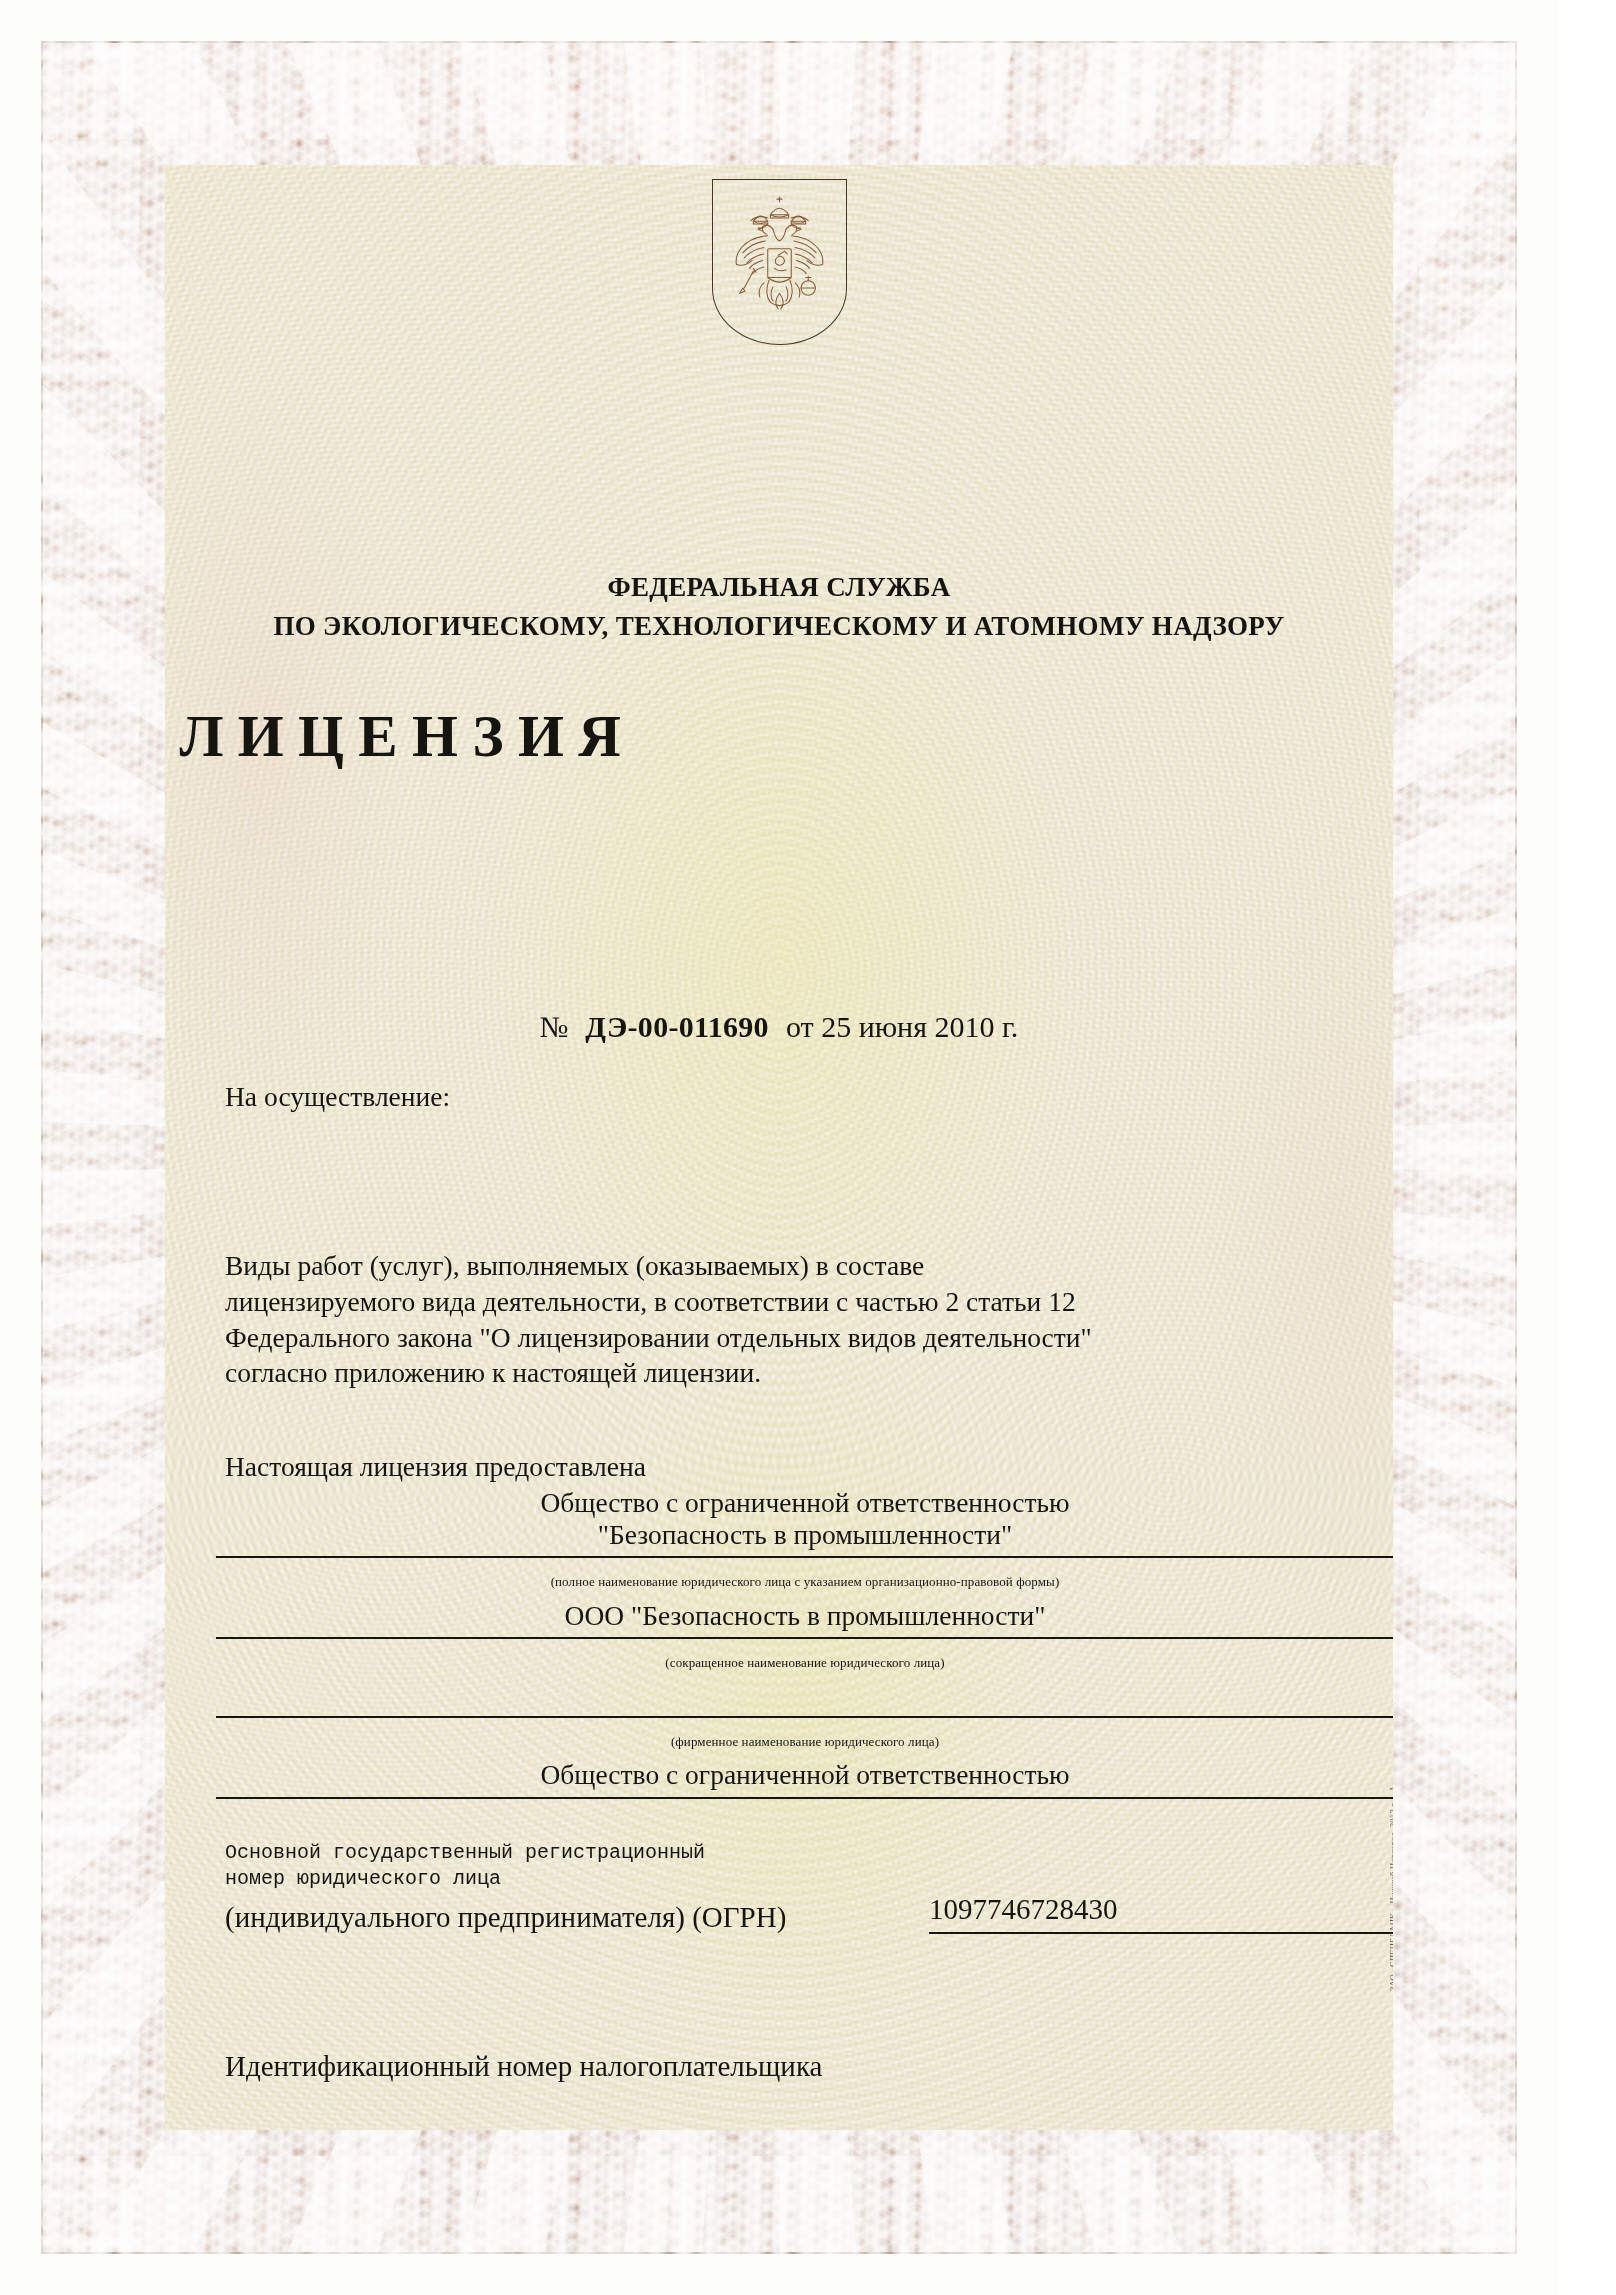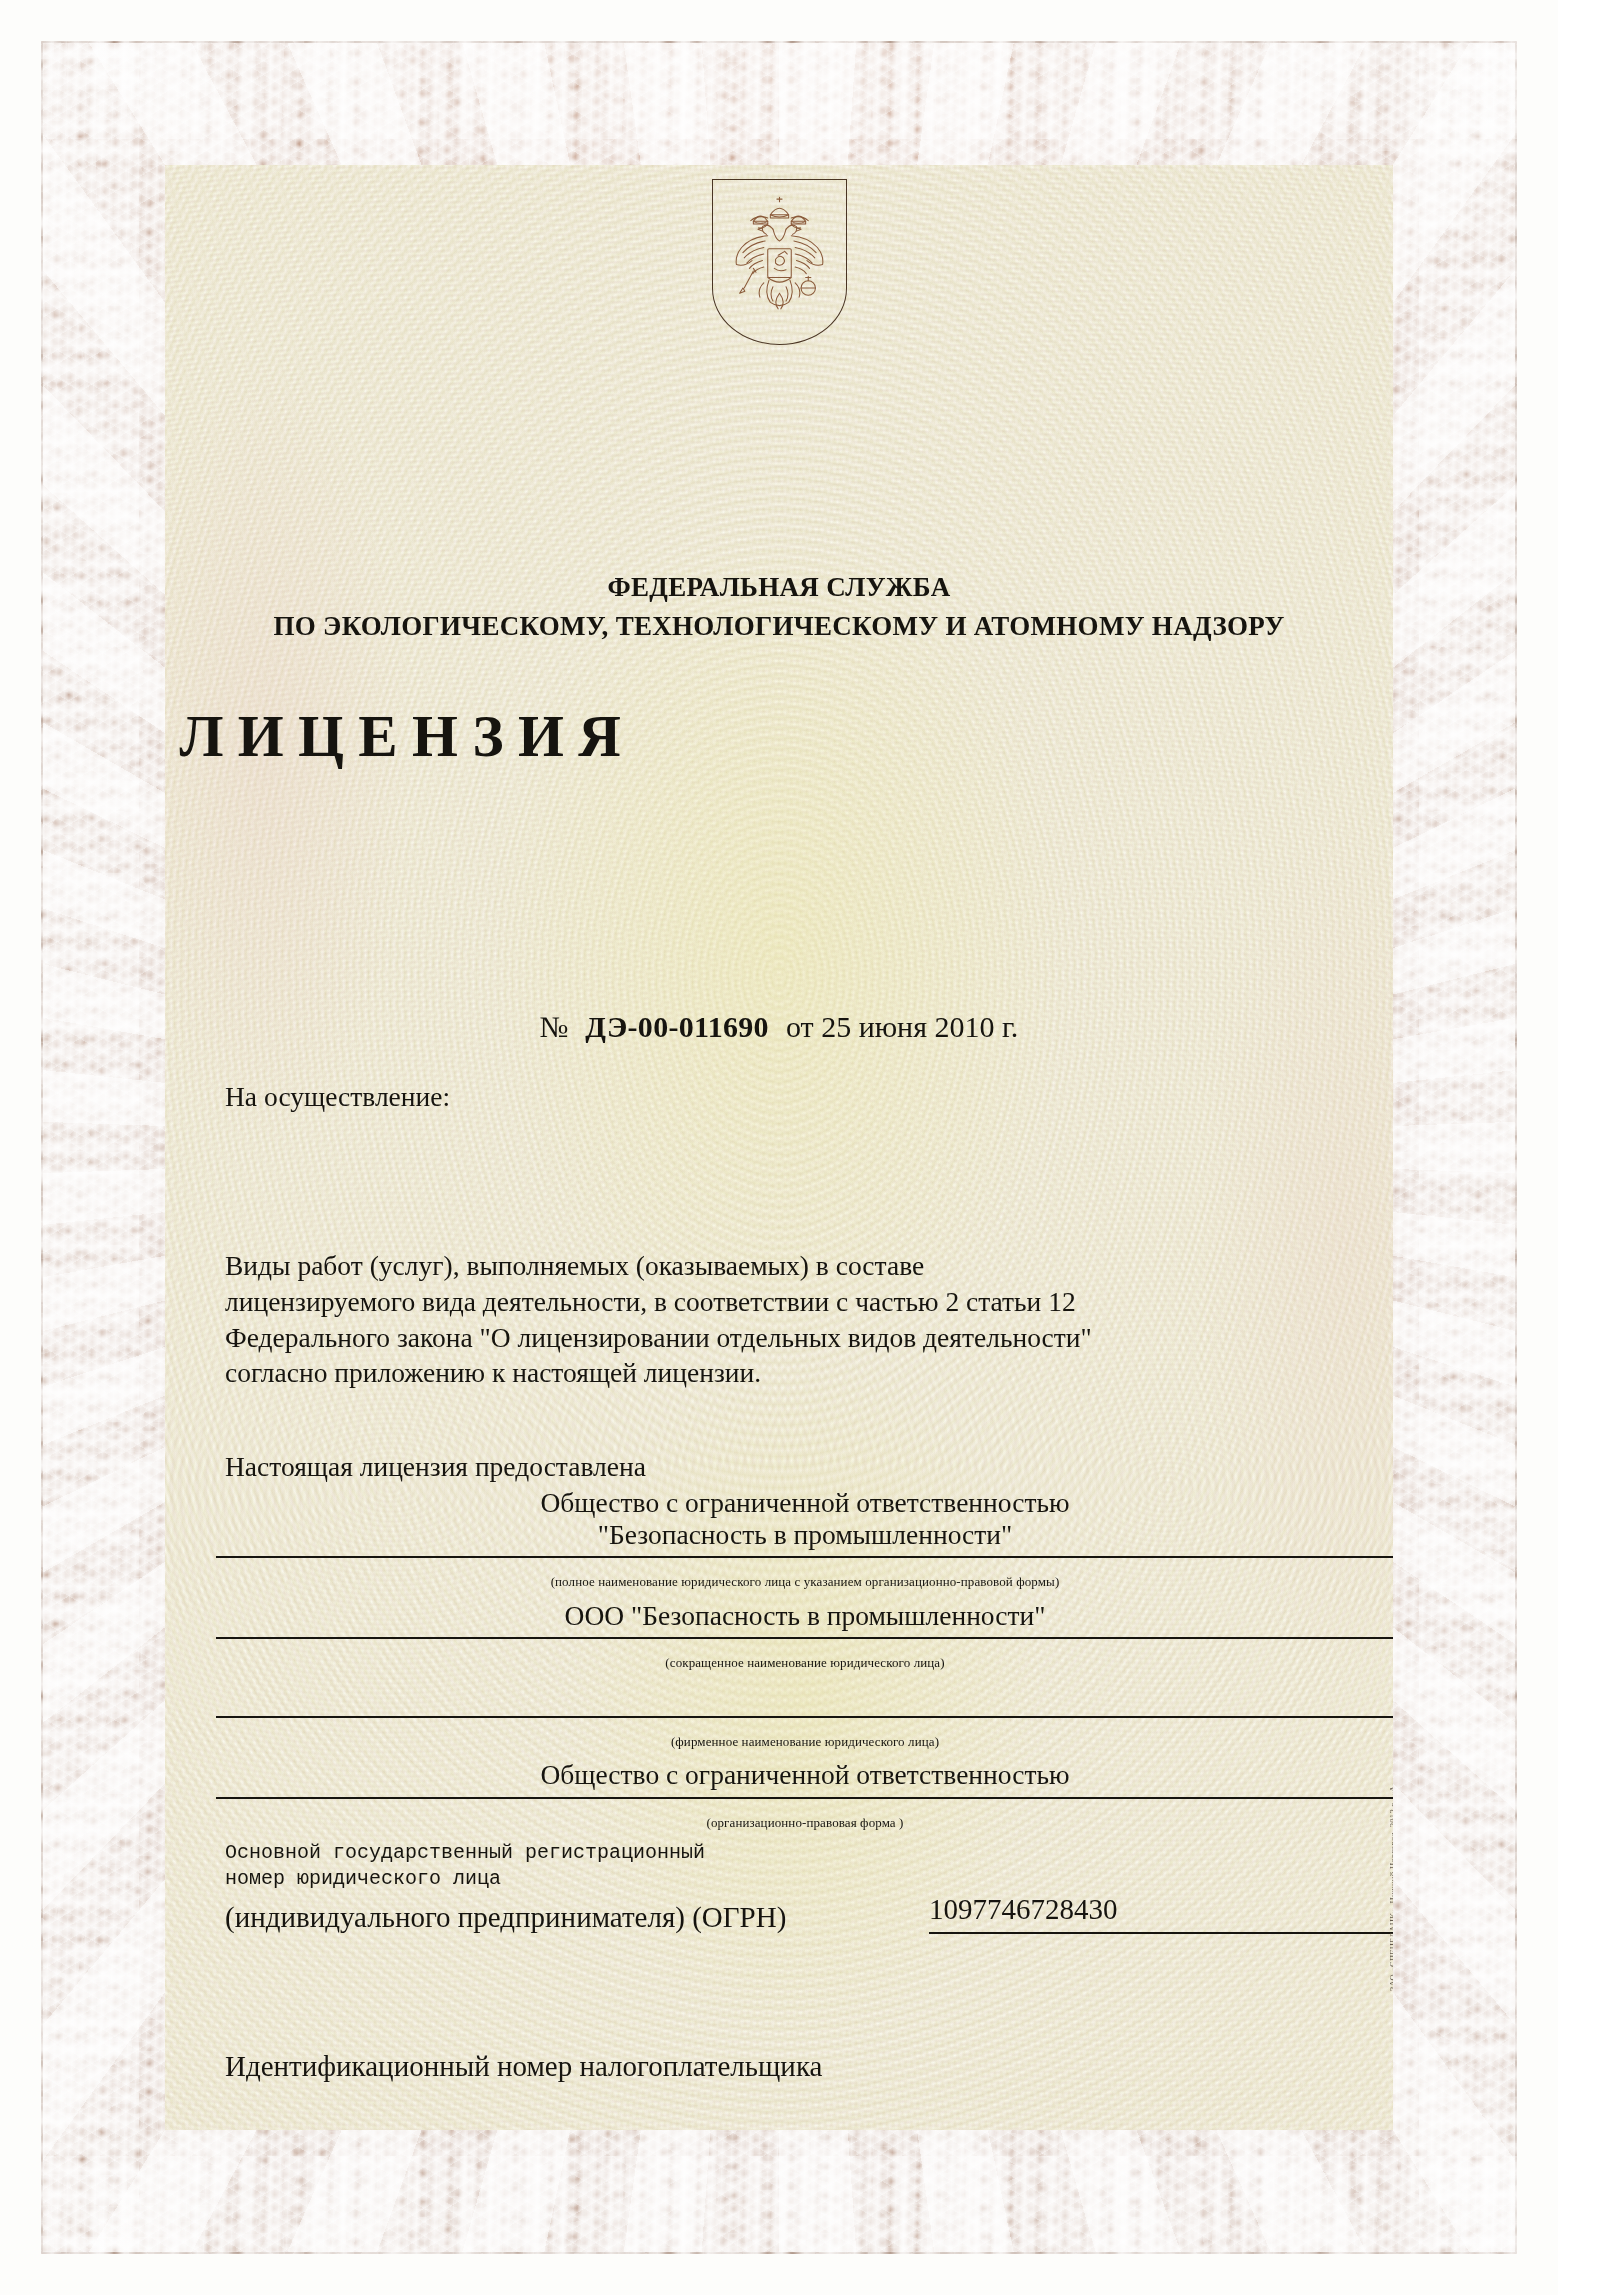--- a/index.html
+++ b/index.html
@@ -266,21 +266,20 @@
         <div class="nm-line" style="margin-top:9.2px">ООО "Безопасность в промышленности"</div>
         <div class="rule"></div>
         <div class="caption">(сокращенное наименование юридического лица)</div>
 
         <div class="nm-line slot-empty"></div>
         <div class="rule"></div>
         <div class="caption">(фирменное наименование юридического лица)</div>
 
         <div class="nm-line" style="margin-top:9.2px">Общество с ограниченной ответственностью</div>
         <div class="rule"></div>
-        <div class="caption">(организационно-правовая форма )</div>
       </div>
 
       <div class="ogrn-block">
         <div class="ogrn-text">Основной государственный регистрационный</div>
         <div class="ogrn-text">номер юридического лица</div>
         <div class="ogrn-row">
           <span class="lbl">(индивидуального предпринимателя) (ОГРН)</span>
           <span class="val">1097746728430</span>
         </div>
       </div>

